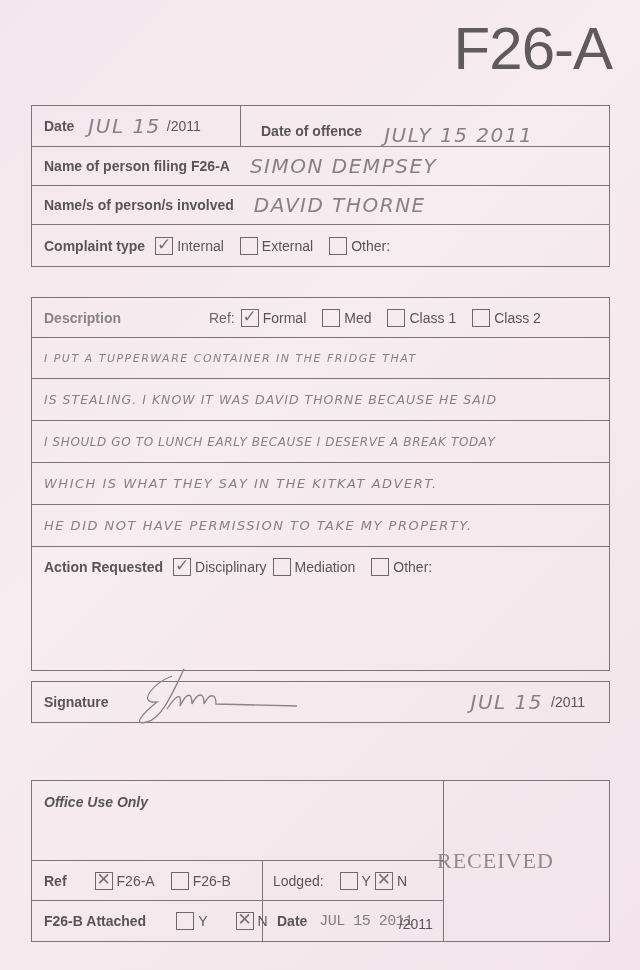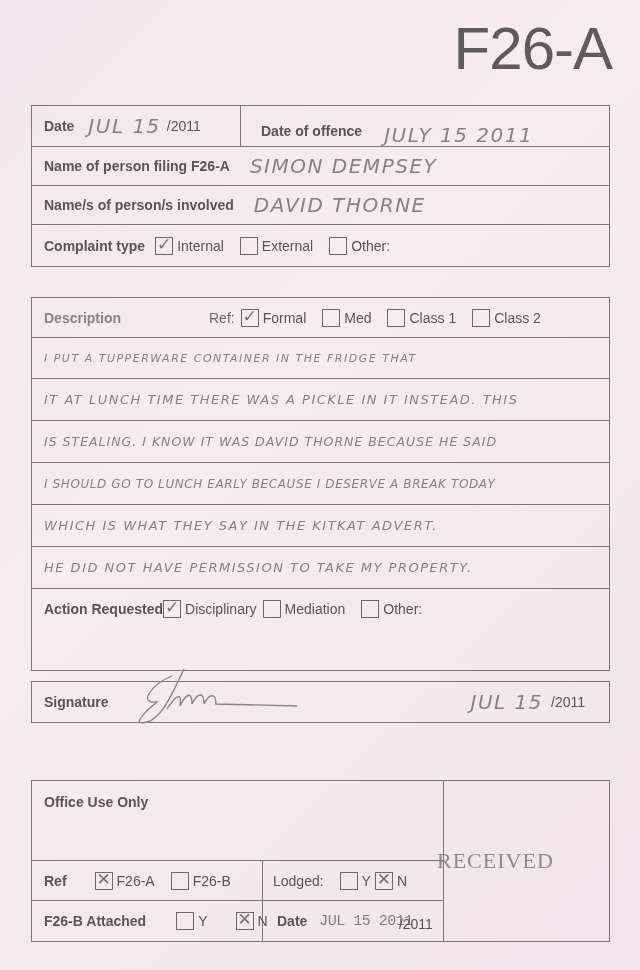--- a/index.html
+++ b/index.html
@@ -124,36 +124,33 @@
         <span class="cb">
           <span class="mark"></span>
         </span>
         <span>Class 2</span>
       </span>
   </div>
   <div class="row" style="height:41px;">
       <span class="hand" style="font-size:11px;">I PUT A TUPPERWARE CONTAINER IN THE FRIDGE THAT</span>
     </div>
   <div class="row" style="height:42px;">
-      <span class="hand" style="font-size:13px;">IT AT LUNCH TIME THERE WAS A PICKLE IN IT INSTEAD. THIS</span>
-    </div>
-  <div class="row" style="height:42px;">
       <span class="hand" style="font-size:12.5px; letter-spacing:1px;text-align:right;">IS STEALING. I KNOW IT WAS DAVID THORNE BECAUSE HE SAID</span>
     </div>
   <div class="row" style="height:42px;">
       <span class="hand" style="font-size:12px; letter-spacing:0.6px;">I SHOULD GO TO LUNCH EARLY BECAUSE I DESERVE A BREAK TODAY</span>
     </div>
   <div class="row" style="height:42px;">
       <span class="hand" style="font-size:13px;">WHICH IS WHAT THEY SAY IN THE KITKAT ADVERT.</span>
     </div>
   <div class="row" style="height:42px;">
       <span class="hand" style="font-size:13px;">HE DID NOT HAVE PERMISSION TO TAKE MY PROPERTY.</span>
     </div>
   <div class="row" style="height:40px;">
-    <span class="lbl" style="">Action Requested</span>
+    <span class="lbl" style="margin-right:10px;">Action Requested</span>
     <span class="opt" style="margin-right:6px;">
         <span class="cb">
           <span class="mark">✓</span>
         </span>
         <span>Disciplinary</span>
       </span>
     <span class="opt">
         <span class="cb">
           <span class="mark"></span>
         </span>
@@ -176,21 +173,21 @@
     </svg>
     <span style="position:absolute; right:24px; display:flex; align-items:center;">
       <span class="hand">JUL 15</span>
       <span class="printed" style="margin-left:8px;">/2011</span>
     </span>
   </div>
 </div>
 
 <div class="box" style="top:780px; height:162px; display:flex;">
   <div style="width:412px; border-right:1.5px solid #7d7679; display:flex; flex-direction:column;">
-    <div style="height:80px; border-bottom:1.5px solid #7d7679; padding:12px 0 16px 12px;">
+    <div style="height:80px; border-bottom:1.5px solid #7d7679; padding:12px 0 16px 12px;font-style:italic;">
       <span class="lbl">Office Use Only</span>
     </div>
     <div style="height:40px; display:flex; border-bottom:1.5px solid #7d7679;">
       <div style="width:231px; display:flex; align-items:center; padding-left:12px; border-right:1.5px solid #7d7679;">
         <span class="lbl" style="margin-right:28px;">Ref</span>
         <span class="opt">
             <span class="cb">
               <span class="mark">✕</span>
             </span>
             <span>F26-A</span>

